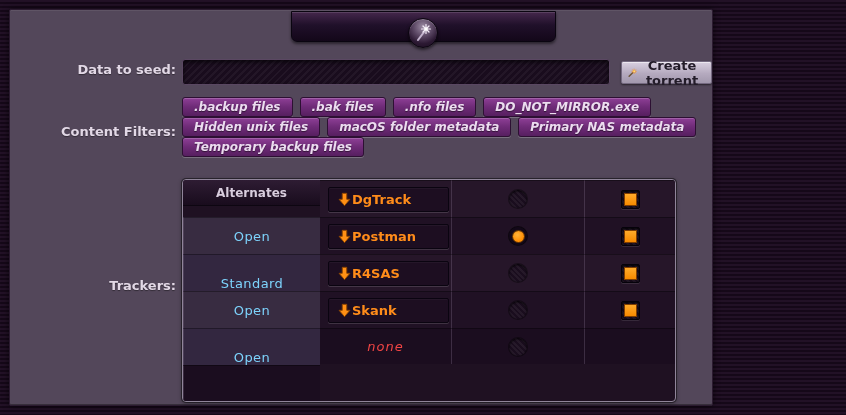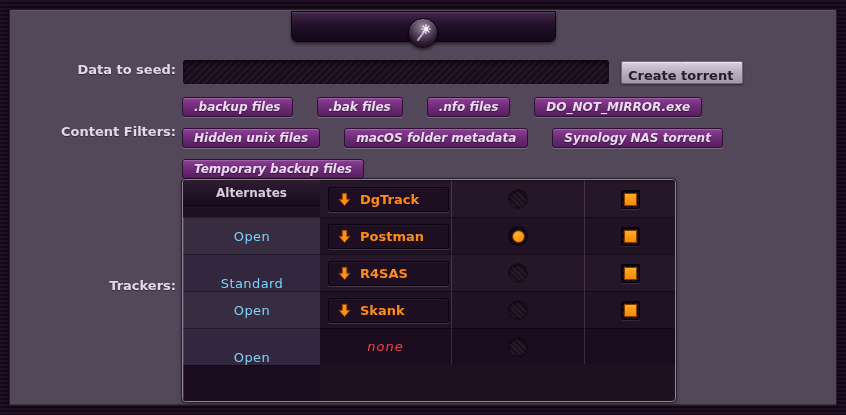--- a/index.html
+++ b/index.html
@@ -4,21 +4,21 @@
 <style>
   * { margin:0; padding:0; box-sizing:border-box; }
   html,body { width:846px; height:415px; overflow:hidden; }
   body {
     font-family:"DejaVu Sans", sans-serif;
     background:#150818;
     background-image:repeating-linear-gradient(to bottom, #221126 0 2px, #150818 2px 4px);
     position:relative;
   }
   .panel{
-    position:absolute; left:9px; top:9px; width:828px; height:397px;
+    position:absolute; left:9px; top:9px; width:704px; height:397px;
     background:#53475a; border-radius:2px;
     border:1px solid #2b1b30;
     box-shadow:inset 0 1px 0 rgba(255,255,255,.07), inset 0 -1px 0 rgba(0,0,0,.35), 0 0 6px rgba(0,0,0,.6);
   }
   
   .hdr-bar{
     position:absolute; left:281px; top:1px; width:265px; height:31px;
     background:linear-gradient(#45284c, #20102a 45%, #130719);
     border:1px solid #0a0510; border-radius:0 0 6px 6px;
     box-shadow:inset 0 1px 0 rgba(255,255,255,.12), 0 2px 3px rgba(0,0,0,.5);
@@ -47,25 +47,24 @@
     font-family:"DejaVu Sans", sans-serif;
   }
   .create-btn{
     position:absolute; left:611px; top:51px; height:23px;
     display:inline-flex; align-items:center; gap:5px; padding:0 9px 0 6px;
     background:linear-gradient(#d9d0e0, #b5aabf 55%, #a298ad);
     border:1px solid #746980; border-radius:2px;
     font-family:"DejaVu Sans", sans-serif;
     color:#231c29; font-size:13px; font-weight:bold; cursor:pointer;
     box-shadow:0 1px 2px rgba(0,0,0,.5), inset 0 1px 0 rgba(255,255,255,.5);
-    flex-direction:column;
   }
   
   .chips{ position:absolute; left:172px; top:87px; }
-  .chip-row{ display:flex; gap:24px; height:20px; margin-bottom:11px; }
+  .chip-row{ display:flex; gap:7px; height:20px; margin-bottom:0; }
   .chip{
     height:20px; padding:0 11px; display:inline-flex; align-items:center;
     background:linear-gradient(#8e3f96, #6e2b77 50%, #571f60);
     border:1px solid #2d1033; border-radius:3px;
     font-family:"DejaVu Sans", sans-serif;
     color:#ecdcf0; font-size:12px; font-weight:bold; font-style:italic;
     text-shadow:0 1px 1px rgba(0,0,0,.5); cursor:pointer;
     box-shadow:0 1px 0 rgba(255,255,255,.22), inset 0 1px 0 rgba(255,255,255,.18);
     white-space:nowrap;
   }
@@ -90,21 +89,21 @@
     border-top:1px solid rgba(0,0,0,.35);
   }
   .td.vline{ border-left:1px solid rgba(150,130,160,.28); }
   .td.odd{ background:#261629; }
   .td.even{ background:#201124; }
   .td.lite{ background:#382c41; }
   .td.lite.even{ background:#332740;align-items:flex-end; }
   .td.nonerow{ background:#1b0d1f; height:36px; }
   .name-btn{
     margin-left:8px; width:121px; height:25px;
-    display:flex; align-items:center; gap:8px; padding-left:8px;
+    display:flex; align-items:center; padding-left:8px;
     background:#1d0e21; border:1px solid #0a0410; border-radius:2px;
     cursor:pointer; box-shadow:0 1px 0 rgba(255,255,255,.14), inset 0 1px 0 rgba(255,255,255,.04);
   }
   .name-btn span{ color:#ff8c1a; font-size:13px; font-weight:bold; }
   .type-text{ color:#7dd3fc; font-size:13px; letter-spacing:.4px; }
   .none-label{ width:100%; text-align:center; color:#ef4444; font-size:13px; font-style:italic; letter-spacing:1px; }
   
   .rd{
     width:18px; height:18px; border-radius:50%; cursor:pointer;
     background:#1a0d1e;
@@ -164,21 +163,21 @@
   <div class="chips">
       <div class="chip-row">
         <button class="chip">.backup files</button>
         <button class="chip">.bak files</button>
         <button class="chip">.nfo files</button>
         <button class="chip">DO_NOT_MIRROR.exe</button>
       </div>
       <div class="chip-row">
         <button class="chip">Hidden unix files</button>
         <button class="chip">macOS folder metadata</button>
-        <button class="chip">Synology NAS torrent</button>
+        <button class="chip">Primary NAS metadata</button>
       </div>
       <div class="chip-row">
         <button class="chip">Temporary backup files</button>
       </div>
     </div>
 
   <div class="flabel" style="top:268px;">Trackers:</div>
   <div class="t-table">
     <div class="th c">Alternates</div>
 

